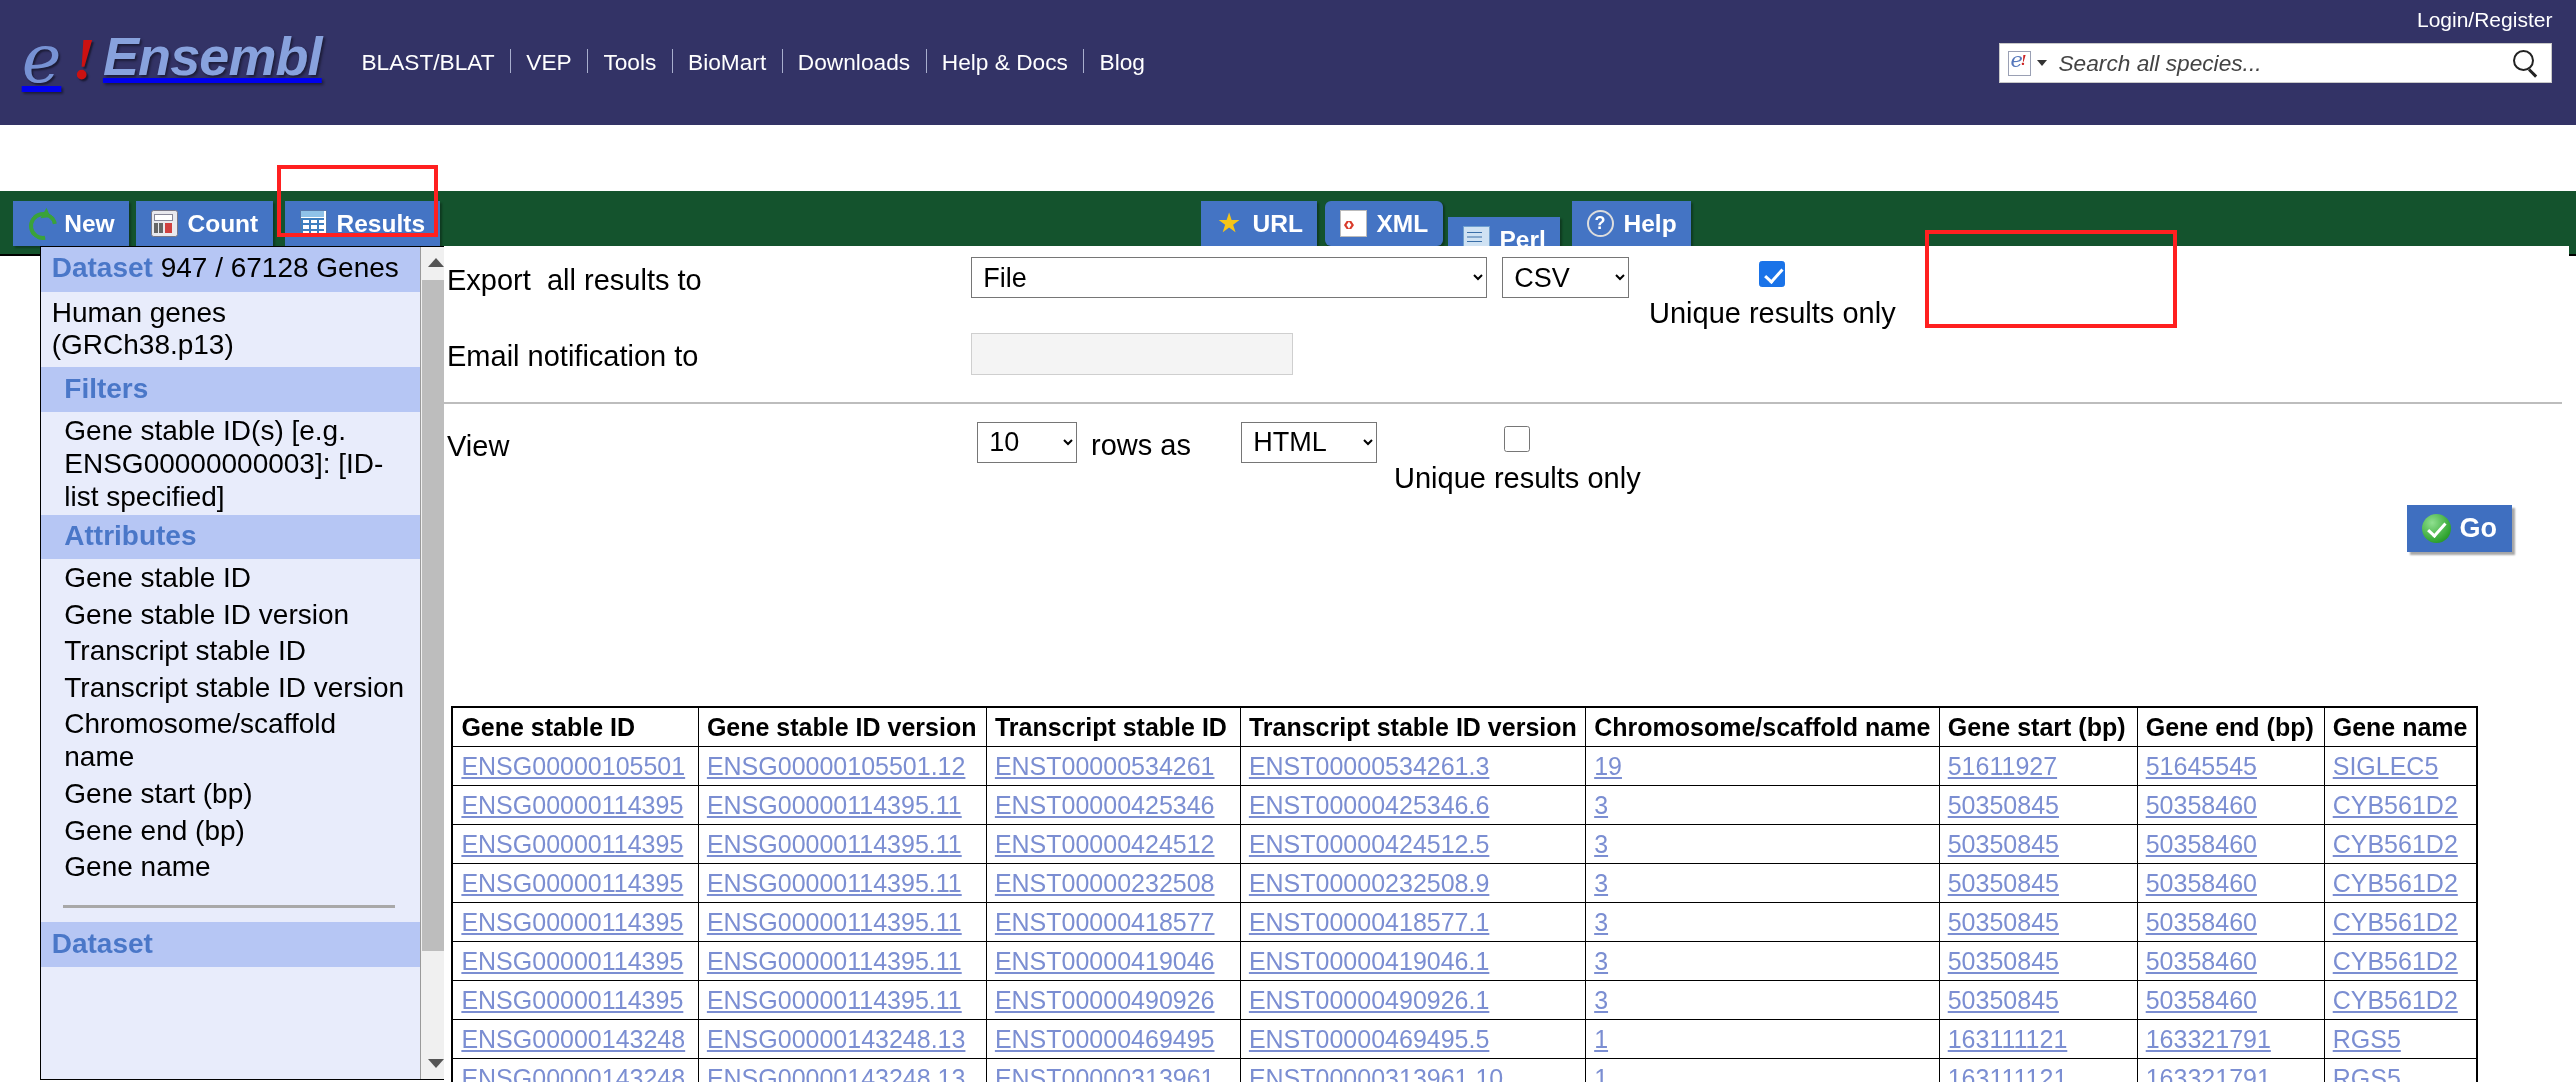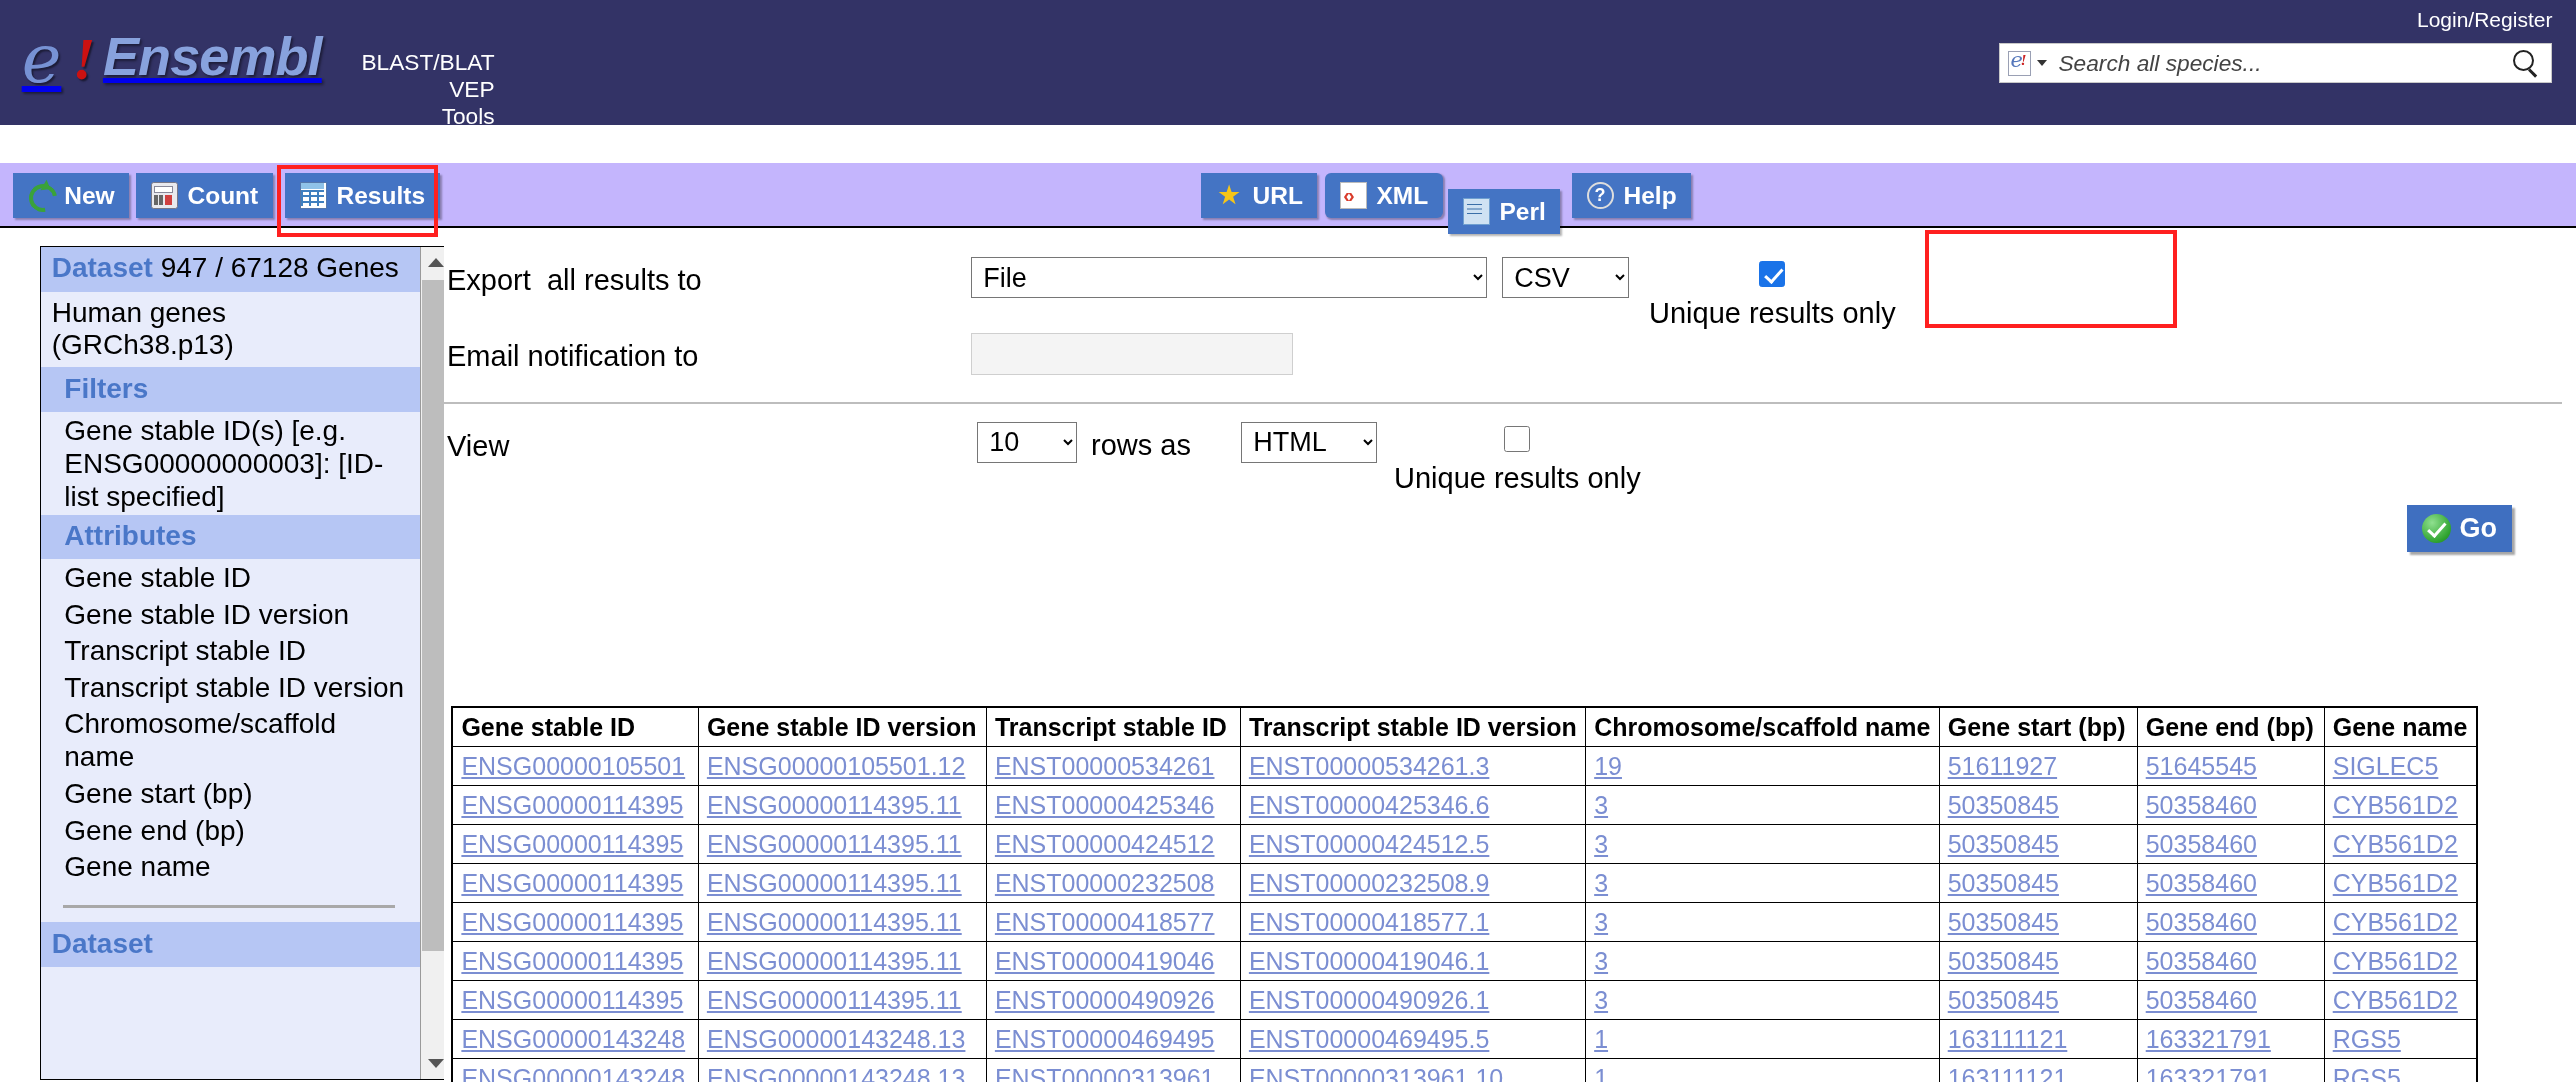--- a/index.html
+++ b/index.html
@@ -51,21 +51,21 @@
     font-style: italic;
     font-weight: bold;
     font-size: 54px;
     color: #88a2dd;
     letter-spacing: -0.9px;
     margin-left: 47px;
     text-shadow: 1.8px 1.8px 2.7px rgba(0,0,0,0.45);
   }
   .nav {
     position: absolute; left: 346px; top: 49px;
-    display: flex; align-items: flex-end; height: 36px; flex-direction: column;
+    display: flex; align-items: flex-start; height: 36px;
   }
   .nav a {
     color: #ffffff;
     font-size: 22.7px;
     text-decoration: none;
     padding: 0 15.4px;
     white-space: nowrap;
   }
   .nav .sep {
     width: 0.9px; height: 23.6px;
@@ -133,23 +133,23 @@
   }
   .mag::after {
     content: ""; position: absolute;
     left: 19px; top: 19px; width: 10px; height: 3.2px;
     background: #222222;
     transform: rotate(45deg); transform-origin: left center;
   }
 
   
   .toolbar {
-    position: absolute; left: 0; top: 163px;
+    position: absolute; left: 0; top: 191px;
     width: 2576px; height: 65px;
-    background: #c4b5fd;
+    background: #14532d;
     border-bottom: 2.7px solid #000000;
   }
   .btn {
     position: absolute; top: 10px; height: 45px;
     background: #4474c4;
     border: none;
     box-shadow: 1.8px 1.8px 1.8px rgba(0,0,0,0.30);
     display: flex; align-items: center; gap: 10px;
     padding: 0 14.5px;
     cursor: pointer;

